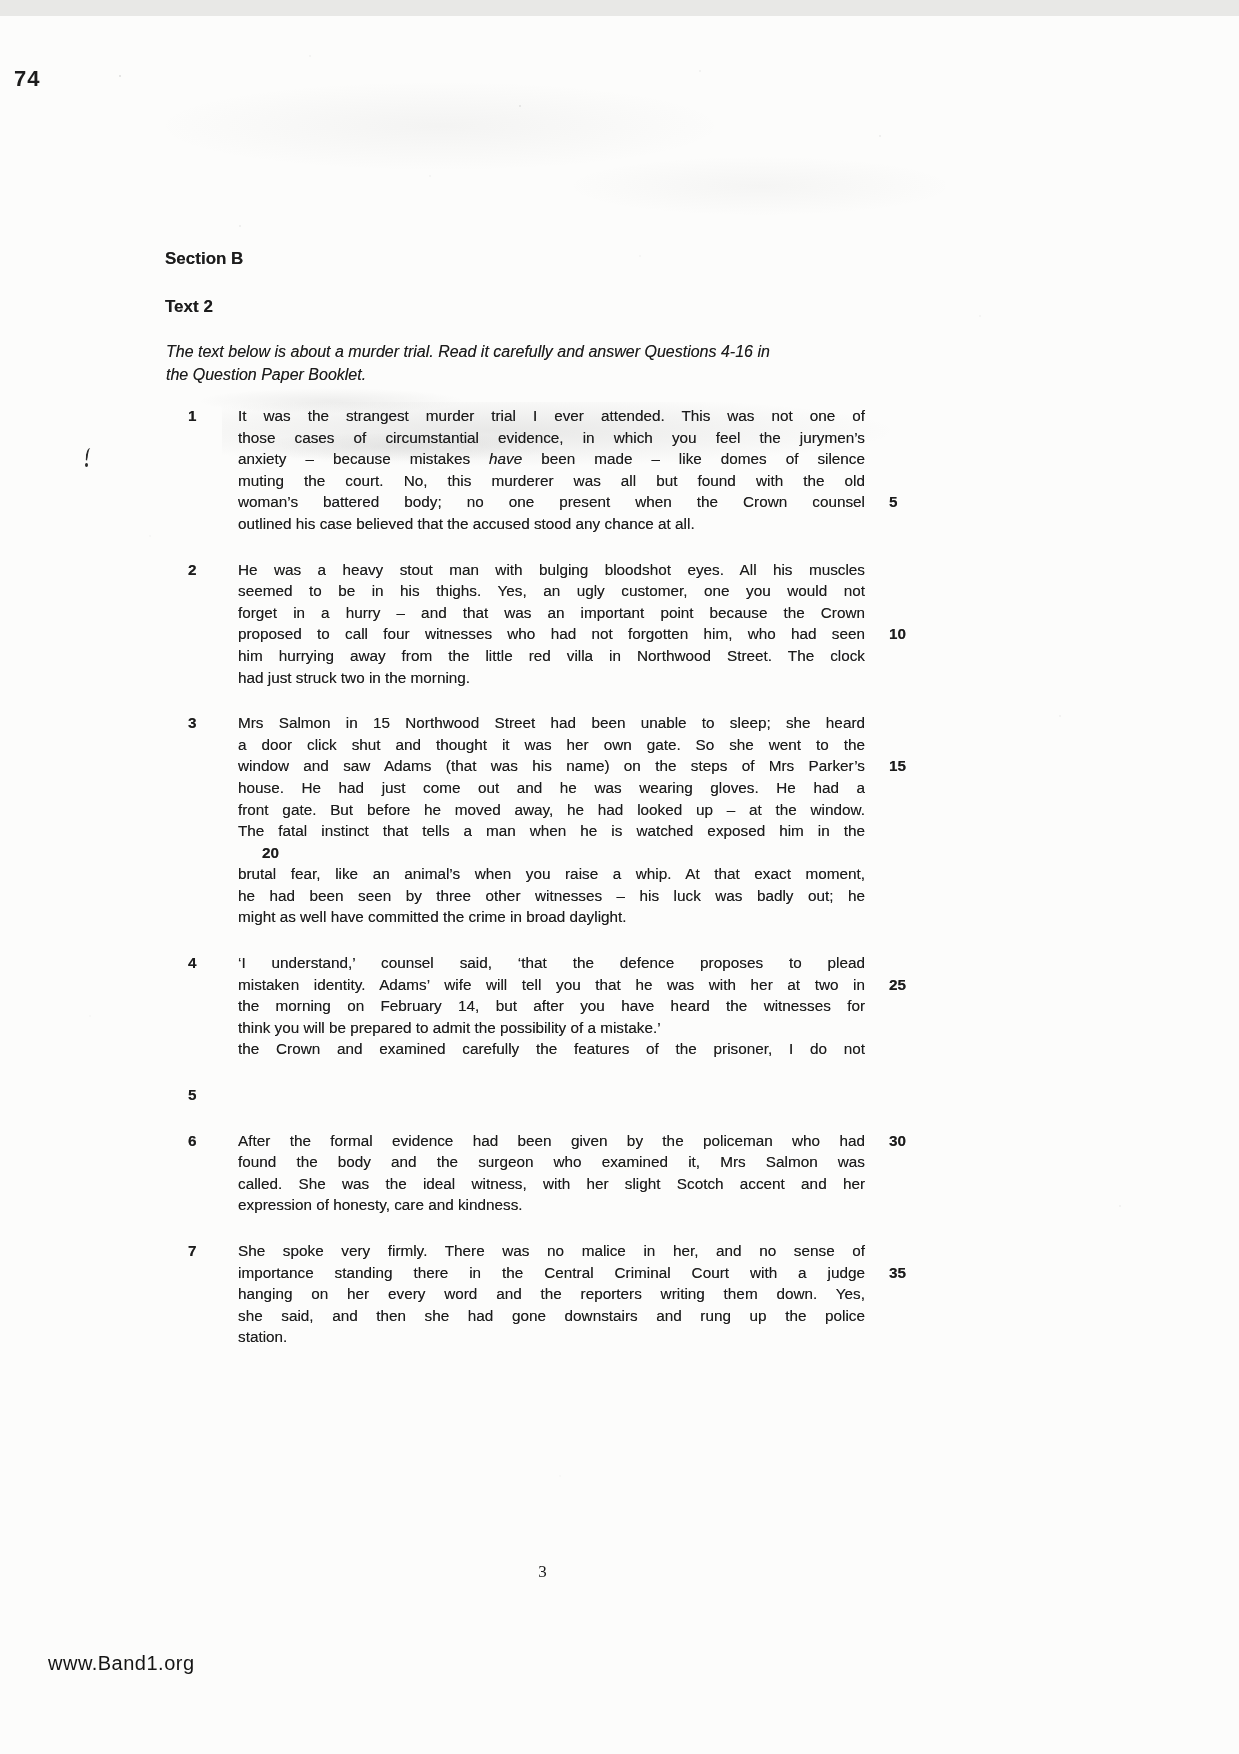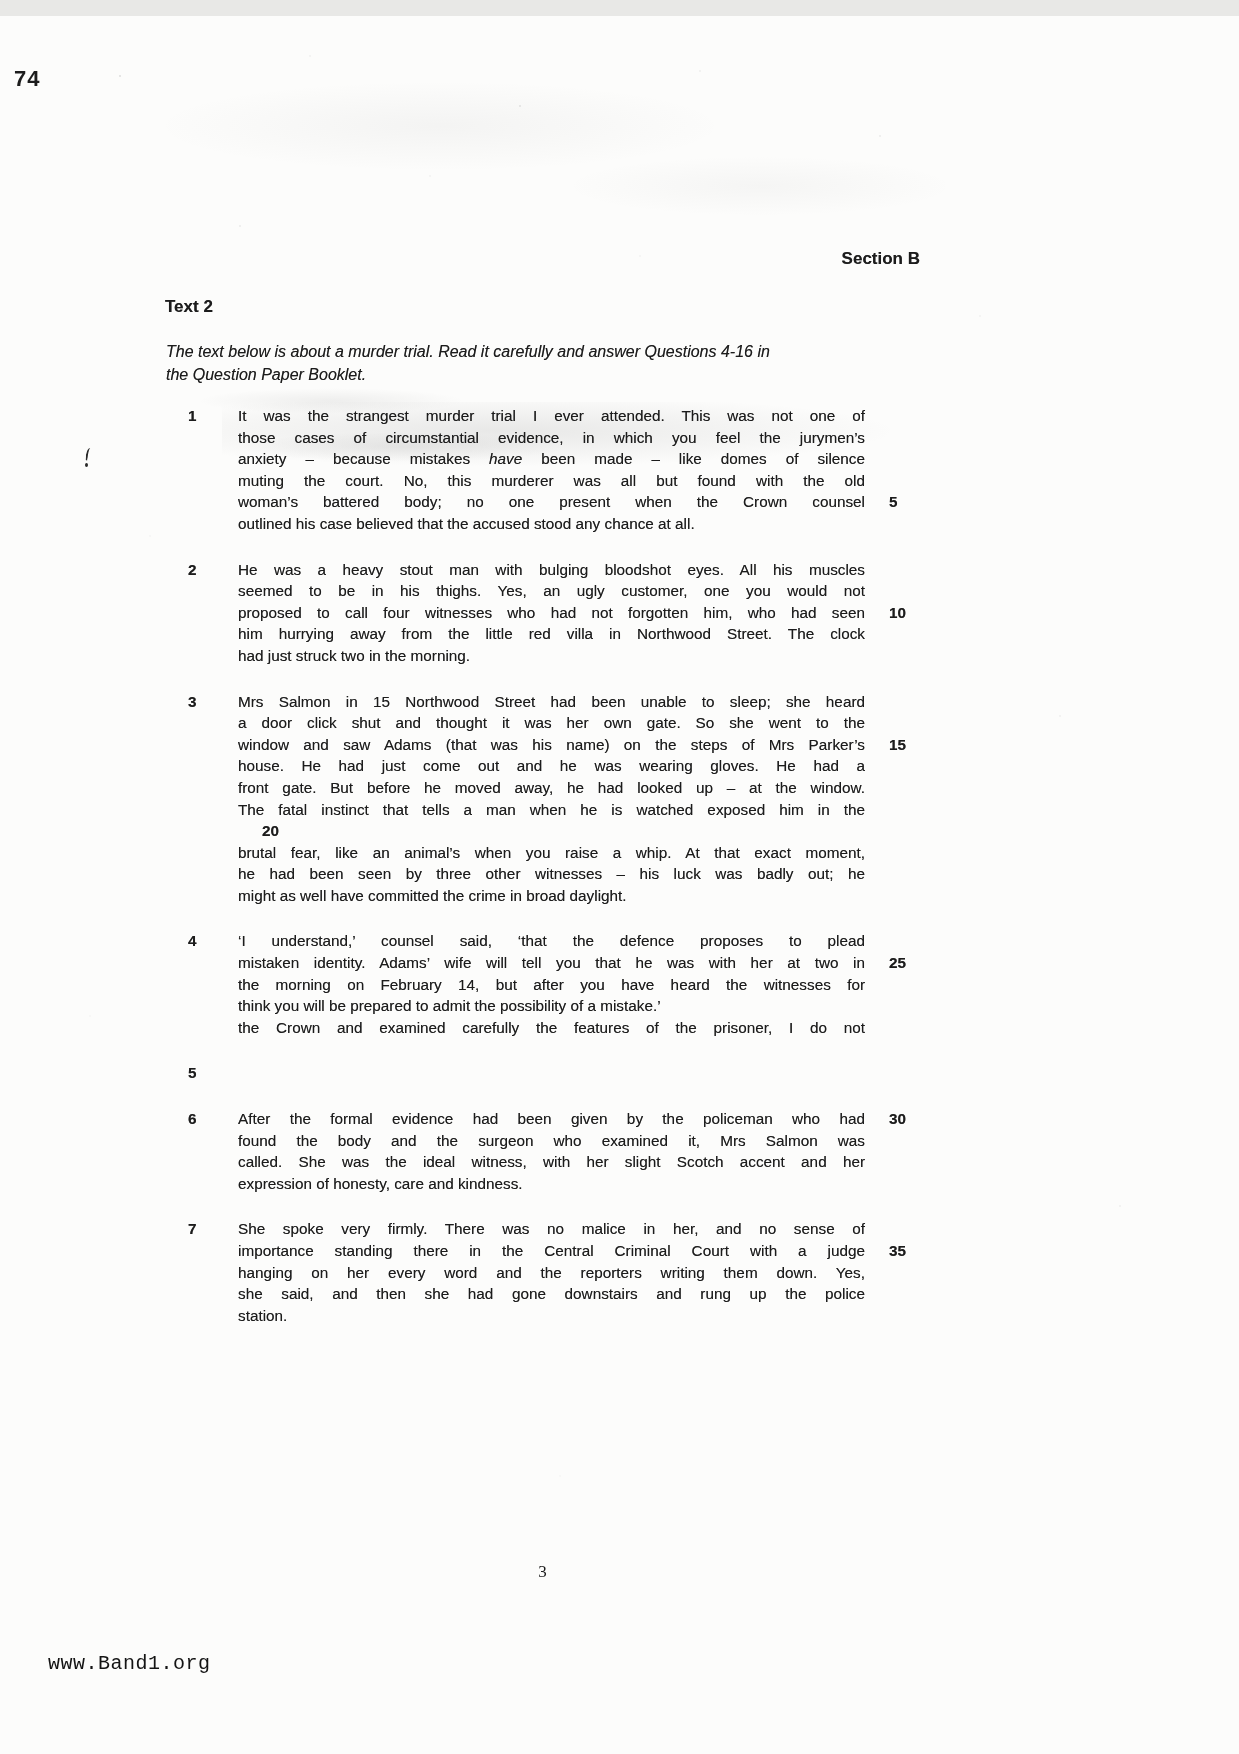--- a/index.html
+++ b/index.html
@@ -59,21 +59,21 @@
     content:"";position:absolute;left:2px;top:0;width:4px;height:13px;
     border-left:2.5px solid #2a2a2a;border-radius:60% 0 0 20%;
     transform:rotate(7deg);
   }
   .margin-mark::after{
     content:"";position:absolute;left:1px;top:15px;width:3px;height:4px;
     background:#2a2a2a;border-radius:50%;
   }
   .section-title{
     position:absolute;left:165px;top:233px;width:755px;
-    text-align:right;font-weight:bold;font-size:17px;
+    text-align:left;font-weight:bold;font-size:17px;
     text-shadow:0 0 .5px rgba(0,0,0,.55);
   }
   .text-label{
     position:absolute;left:165px;top:281px;
     font-weight:bold;font-size:17px;
     text-shadow:0 0 .5px rgba(0,0,0,.55);
   }
   .intro{
     position:absolute;left:166px;top:324px;width:780px;
     font-style:italic;font-size:16px;line-height:23px;
@@ -92,21 +92,21 @@
     text-align-last:justify;
   }
   .ptext.last{text-align-last:left;}
   .lno{font-weight:bold;padding-left:24px;}
   .page-num{
     position:absolute;left:165px;top:1546px;width:755px;
     text-align:center;font-size:17px;font-family:"Liberation Serif","DejaVu Serif",serif;
   }
   .watermark{
     position:absolute;left:48px;top:1636px;
-    font-family:Liberation Mono, monospace;
+    font-family:Liberation Sans, sans-serif;
     font-size:20px;color:#141414;letter-spacing:.5px;
   }
   .scan-bar{
     position:absolute;left:0;right:0;bottom:0;height:13px;
     background:linear-gradient(90deg,
       #7a7a7a 0%, #5c5c5c 8%, #6e6e6e 18%, #4a4a4a 30%, #606060 45%,
       #3f3f3f 58%, #656565 72%, #474747 86%, #6b6b6b 100%);
     border-top:2px solid #b9b9b9;
   }
 </style>
@@ -171,20 +171,21 @@
           <div class="ptext">He was a heavy stout man with bulging bloodshot eyes. All his muscles</div>
           <div class="lno"></div>
         </div>
         <div class="row">
           <div class="pnum"></div>
           <div class="ptext">seemed to be in his thighs. Yes, an ugly customer, one you would not</div>
           <div class="lno"></div>
         </div>
         <div class="row">
           <div class="pnum"></div>
+          <div class="ptext">forget in a hurry – and that was an important point because the Crown</div>
           <div class="lno"></div>
         </div>
         <div class="row">
           <div class="pnum"></div>
           <div class="ptext">proposed to call four witnesses who had not forgotten him, who had seen</div>
           <div class="lno">10</div>
         </div>
         <div class="row">
           <div class="pnum"></div>
           <div class="ptext">him hurrying away from the little red villa in Northwood Street. The clock</div>

